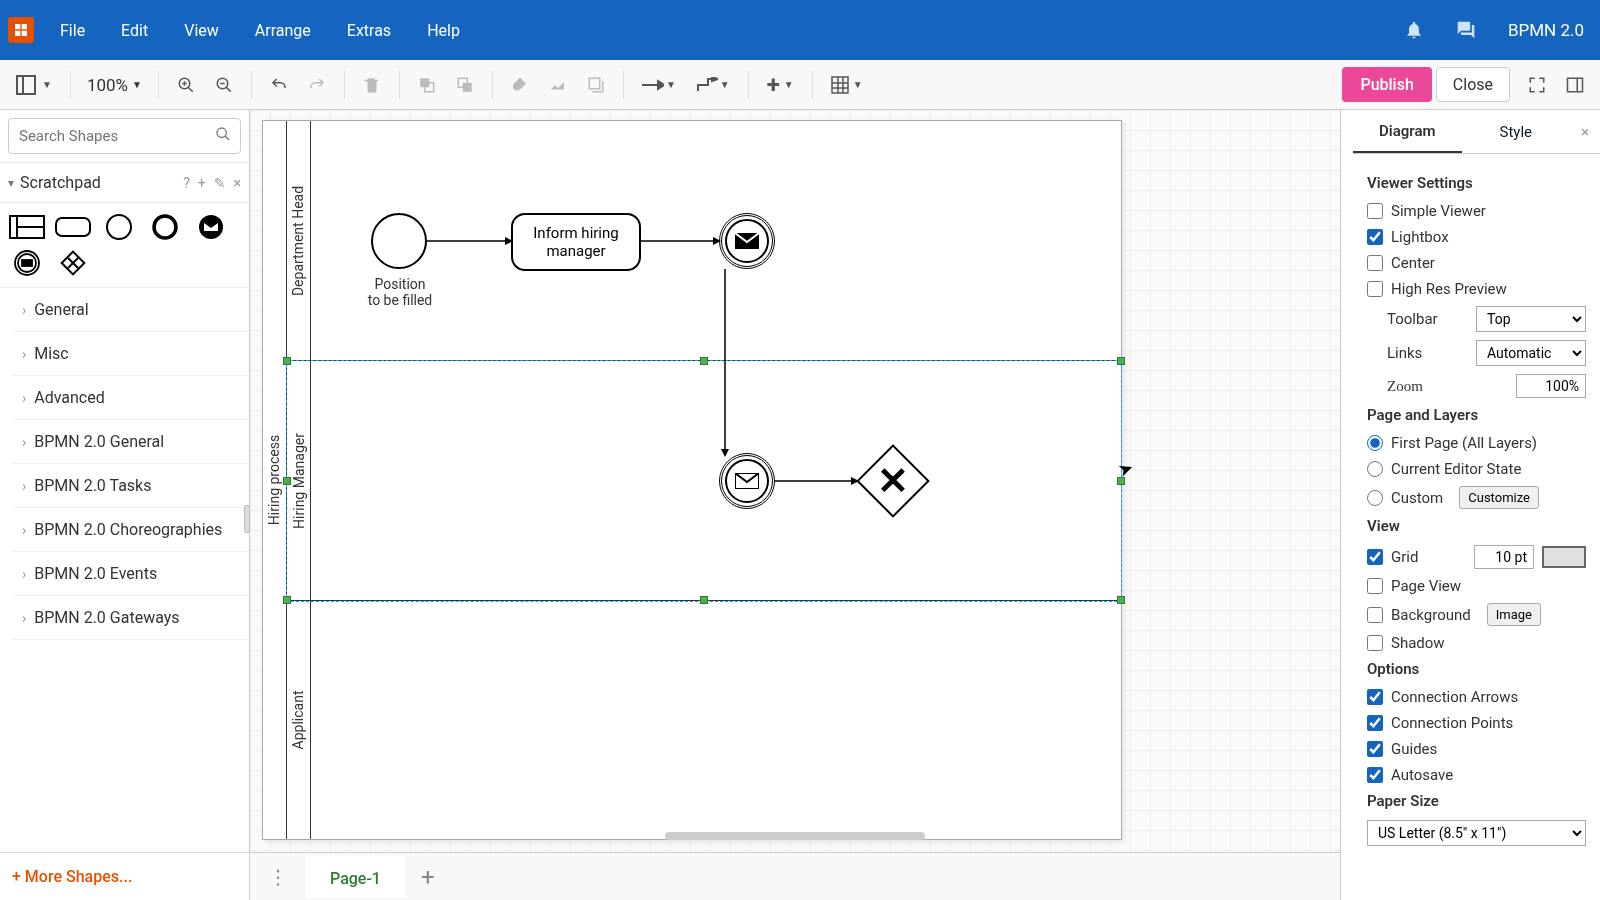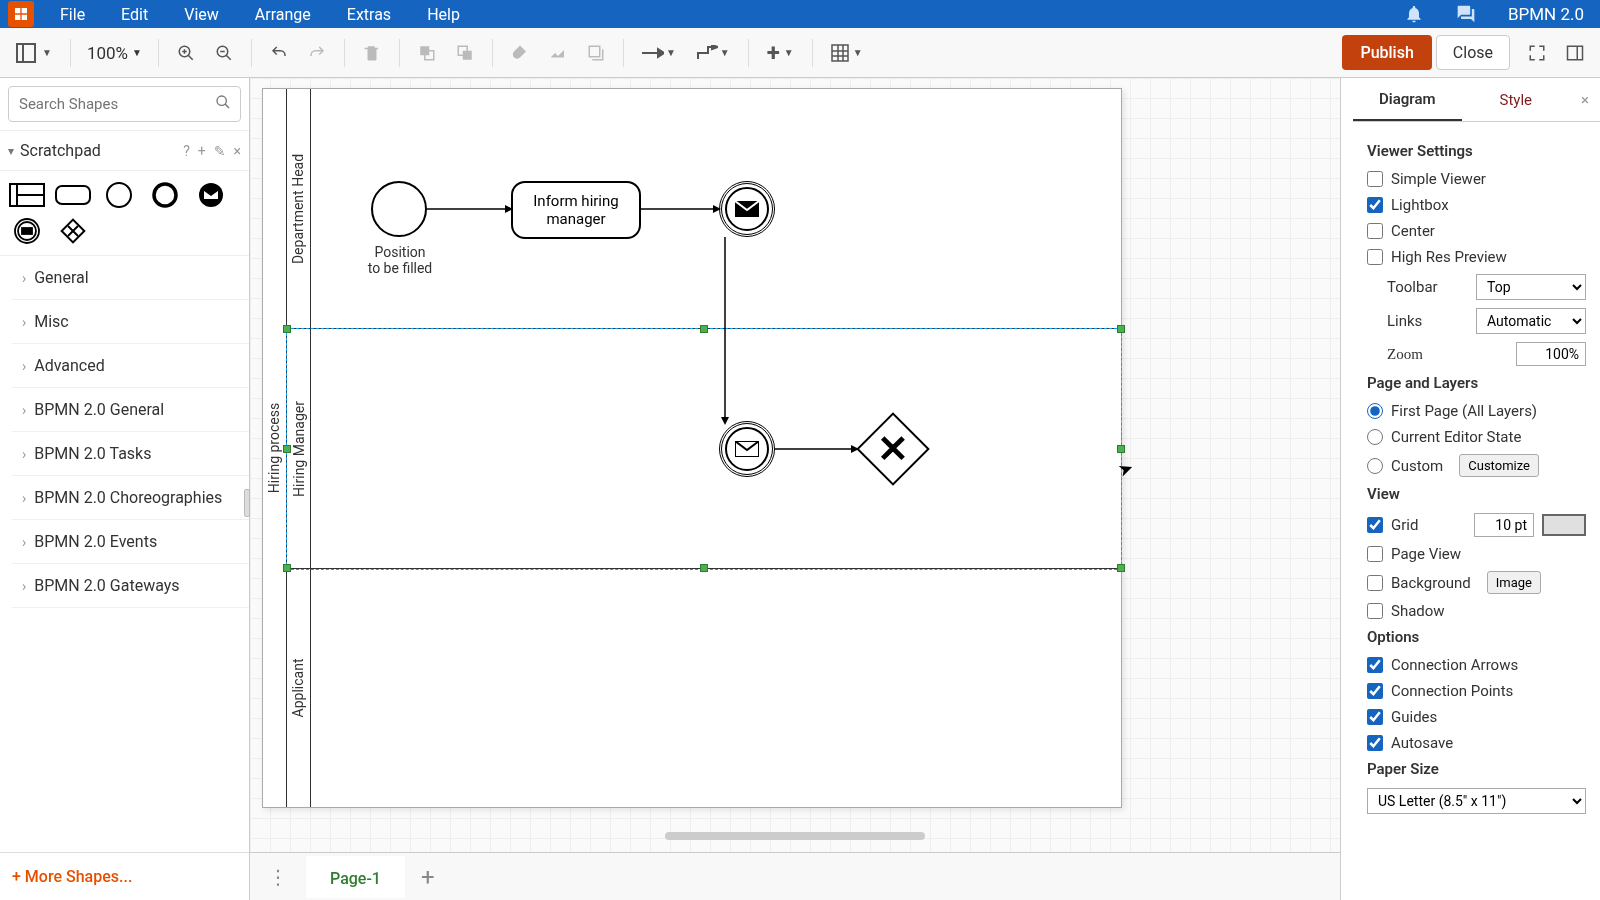--- a/index.html
+++ b/index.html
@@ -1,32 +1,32 @@
 <!DOCTYPE html>
 <html><head>
 <meta charset="utf-8">
 <style>
 * { box-sizing: border-box; margin: 0; padding: 0; font-family: -apple-system, BlinkMacSystemFont, "Segoe UI", Roboto, Helvetica, Arial, sans-serif; }
 body { width: 1600px; height: 900px; overflow: hidden; background: #fff; display: flex; flex-direction: column; }
 
-.menubar { background: #1565c0; color: #fff; height: 28px; display: flex; align-items: center; padding: 0 8px; gap: 16px; font-size: 16px; }
+.menubar { background: #1565c0; color: #fff; height: 60px; display: flex; align-items: center; padding: 0 8px; gap: 16px; font-size: 16px; }
 .menubar .logo { width: 26px; height: 26px; background: #e65100; border-radius: 3px; display: flex; align-items: center; justify-content: center; }
 .menubar .logo svg { width: 16px; height: 16px; }
 .menubar .menu-item { padding: 4px 10px; cursor: pointer; }
 .menubar .spacer { flex: 1; }
 .menubar .right-icon { padding: 4px 8px; cursor: pointer; display: flex; align-items: center; }
 .menubar .app-name { font-size: 17px; padding: 0 8px; }
 
 .toolbar { height: 50px; border-bottom: 1px solid #ccc; display: flex; align-items: center; padding: 0 8px; gap: 4px; background: #f8f8f8; }
 .toolbar .tbtn { padding: 6px 8px; cursor: pointer; color: #555; display: flex; align-items: center; border-radius: 3px; }
 .toolbar .tbtn.disabled { color: #bbb; cursor: default; }
 .toolbar .divider { width: 1px; height: 28px; background: #ddd; margin: 0 6px; }
 .toolbar .zoom { font-size: 17px; color: #333; padding: 4px 6px; cursor: pointer; display: flex; align-items: center; gap: 4px; }
 .toolbar .spacer { flex: 1; }
-.toolbar .primary-btn { background: #c2410c; color: #fff; border: none; padding: 8px 18px; font-size: 16px; border-radius: 4px; cursor: pointer; font-weight: 500; }
+.toolbar .primary-btn { background: #ec4899; color: #fff; border: none; padding: 8px 18px; font-size: 16px; border-radius: 4px; cursor: pointer; font-weight: 500; }
 .toolbar .secondary-btn { background: #fff; color: #333; border: 1px solid #ccc; padding: 7px 16px; font-size: 16px; border-radius: 4px; cursor: pointer; }
 
 .main { flex: 1; display: flex; min-height: 0; }
 
 .left-sidebar { width: 250px; border-right: 1px solid #ccc; display: flex; flex-direction: column; background: #fff; justify-content: center; }
 .search-container { padding: 8px; border-bottom: 1px solid #eee; position: relative; }
 .search-container input { width: 100%; padding: 8px 30px 8px 10px; border: 1px solid #ccc; border-radius: 4px; font-size: 15px; }
 .search-container .search-icon { position: absolute; right: 18px; top: 50%; transform: translateY(-50%); color: #777; }
 .scratchpad-header { display: flex; align-items: center; padding: 10px 8px; font-size: 16px; color: #333; border-bottom: 1px solid #eee; }
 .scratchpad-header .caret { margin-right: 6px; font-size: 12px; color: #777; }
@@ -60,21 +60,21 @@
 .label { position: absolute; font-size: 14px; color: #333; text-align: center; }
 svg.edge { position: absolute; overflow: visible; pointer-events: none; }
 
 .page-tabs { height: 48px; border-top: 1px solid #ccc; display: flex; align-items: center; background: #f8f8f8; }
 .page-tabs .menu-dots { padding: 0 18px; color: #888; font-size: 20px; cursor: pointer; }
 .page-tabs .tab { padding: 10px 24px; color: #2e7d32; font-size: 16px; font-weight: 500; border-top: 3px solid transparent; background: #fff; cursor: pointer; }
 .page-tabs .add-tab { padding: 0 16px; color: #888; font-size: 24px; cursor: pointer; }
 
 .right-panel { width: 260px; border-left: 1px solid #ccc; display: flex; flex-direction: column; background: #fff; font-size: 15px; padding-left: 12px; }
 .panel-tabs { display: flex; height: 44px; border-bottom: 1px solid #ccc; }
-.panel-tab { flex: 1; display: flex; align-items: center; justify-content: center; cursor: pointer; color: #7f1d1d; }
+.panel-tab { flex: 1; display: flex; align-items: center; justify-content: center; cursor: pointer; color: #0f172a; }
 .panel-tab.active { font-weight: 600; color: #333; border-bottom: 2px solid #333; }
 .panel-close { width: 30px; display: flex; align-items: center; justify-content: center; color: #999; cursor: pointer; }
 .panel-body { flex: 1; overflow: auto; padding: 12px 14px; }
 .panel-section-title { font-weight: 600; margin: 8px 0 10px; color: #333; }
 .panel-row { display: flex; align-items: center; margin: 8px 0; gap: 8px; }
 .panel-row input[type="checkbox"], .panel-row input[type="radio"] { width: 16px; height: 16px; accent-color: #1565c0; }
 .panel-row label { flex: 1; color: #333; }
 .panel-row select, .panel-row .num-input { border: 1px solid #aaa; padding: 3px 6px; font-size: 14px; width: 110px; background: #fff; }
 .panel-row .num-input { width: 60px; text-align: right; }
 .panel-row .mini-btn { border: 1px solid #aaa; padding: 3px 8px; font-size: 13px; background: #f0f0f0; cursor: pointer; border-radius: 3px; }

